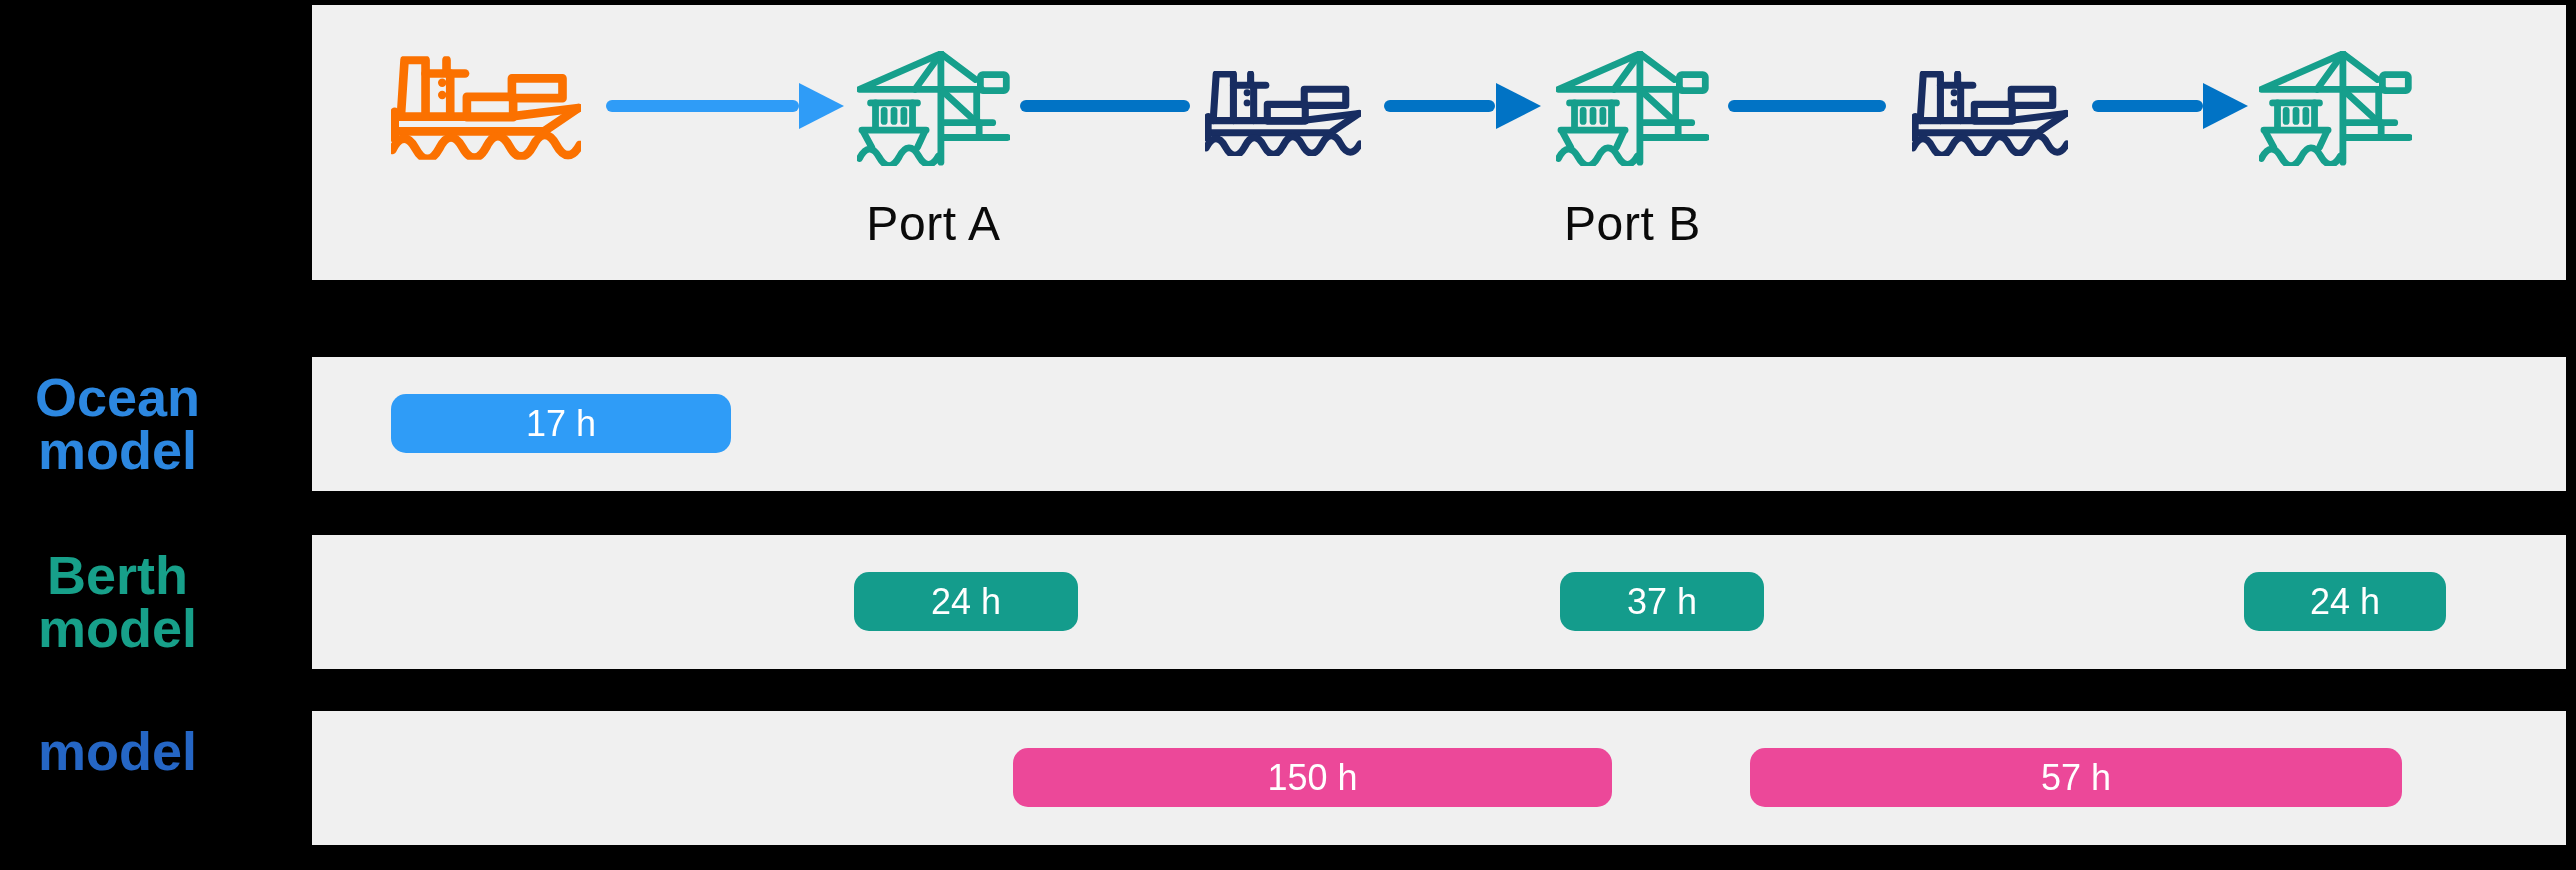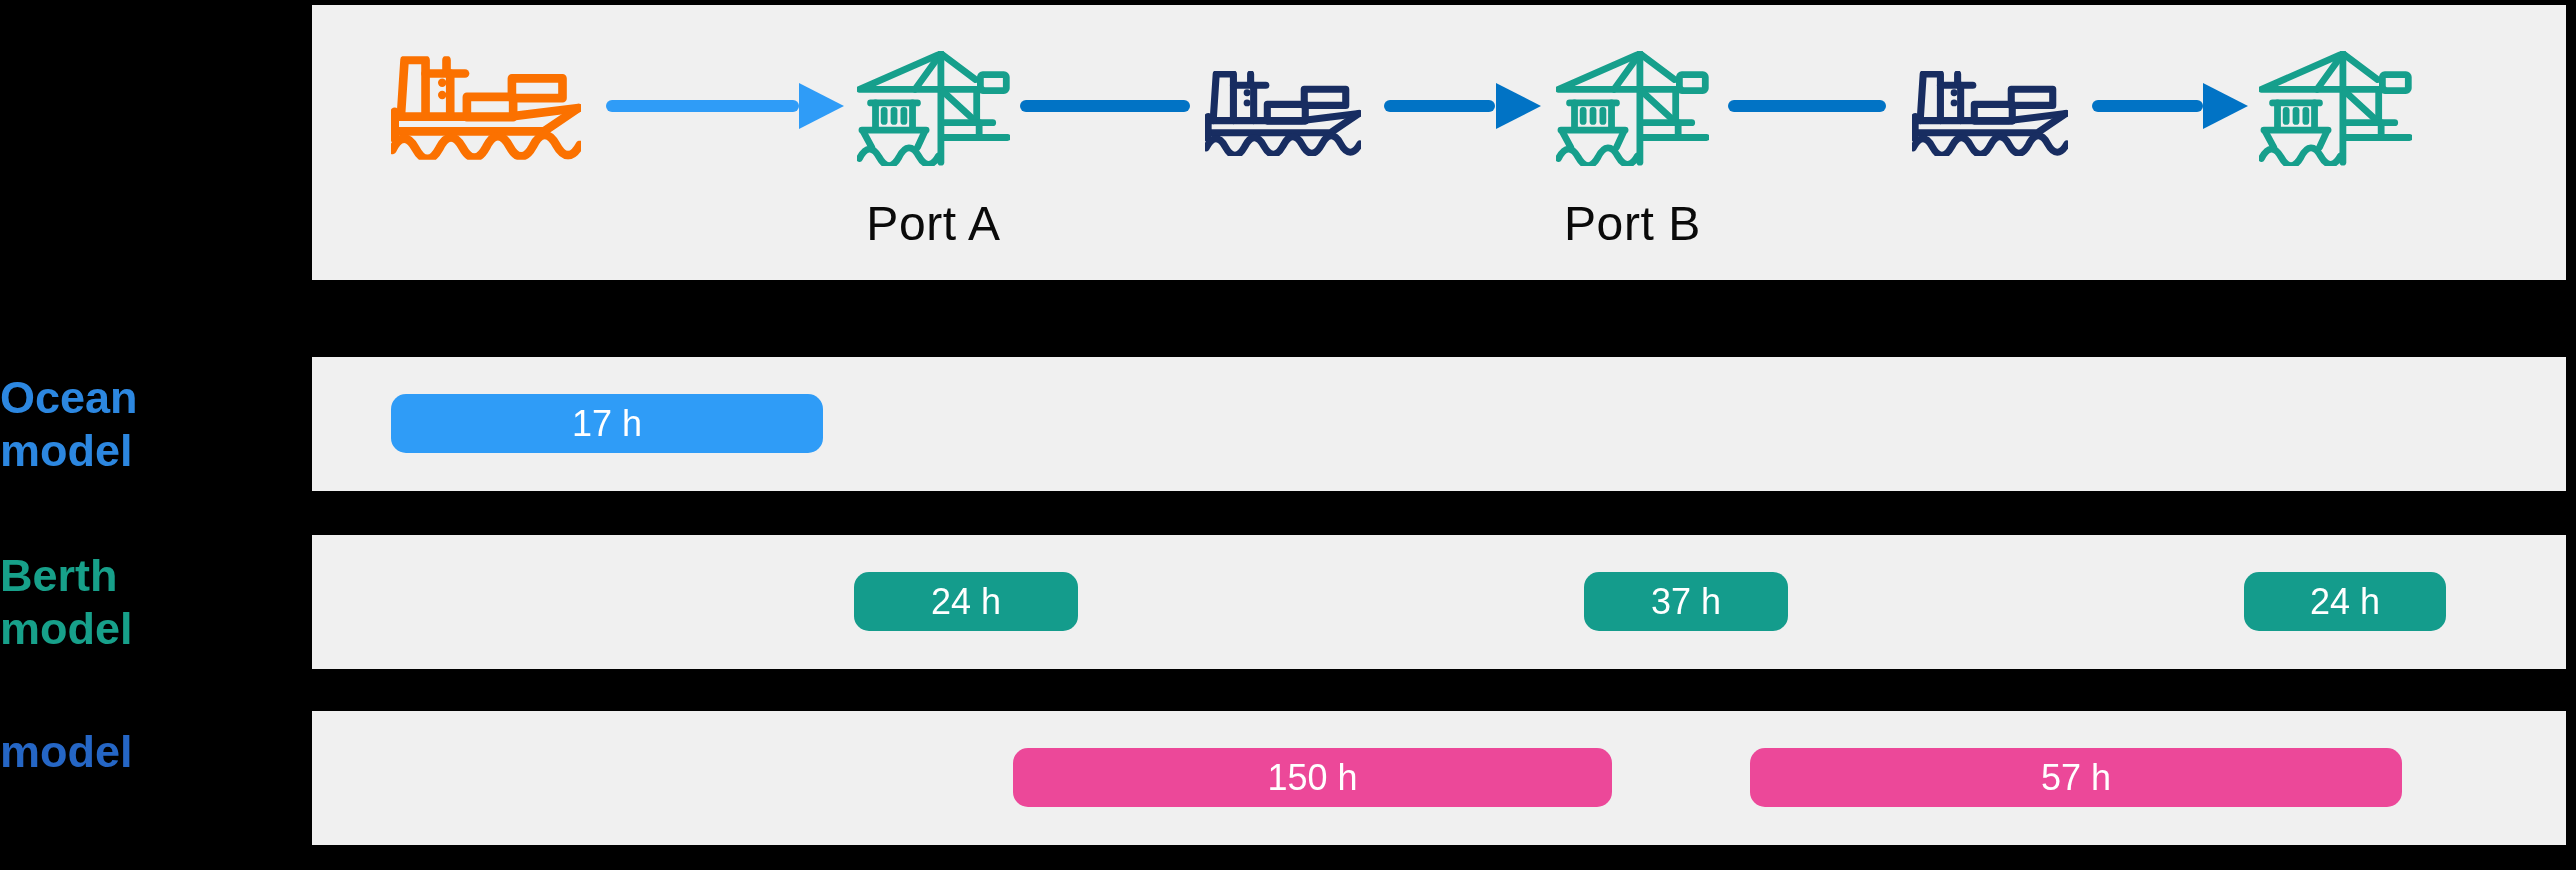--- a/index.html
+++ b/index.html
@@ -27,22 +27,22 @@
   .head.light{border-left:45px solid #2f9cf7;}
   .head.dark{border-left:45px solid #0173c5;}
 
   .port-label{
     position:absolute;top:189px;width:297px;height:59px;
     display:flex;align-items:center;justify-content:center;
     font-size:48px;color:#0a0a0a;letter-spacing:0.6px;
   }
 
   .row-label{
-    position:absolute;left:0;width:235px;text-align:left;
-    font-size:45px;font-weight:700;line-height:53px;
+    position:absolute;left:0;width:235px;text-align:center;
+    font-size:54px;font-weight:700;line-height:53px;
   }
   .row-label span{display:block;}
   #label-ocean{top:371px;color:#2c87e0;}
   #label-berth{top:549px;color:#17a08a;}
   #label-transit{top:725px;color:#2566c5;}
 
   .bar{
     position:absolute;top:37px;height:59px;border-radius:15px;
     display:flex;align-items:center;justify-content:center;
     color:#fff;font-size:36px;
@@ -164,26 +164,26 @@
   </div>
   <div class="row-label" id="label-berth">
     <span>Berth</span>
     <span>model</span>
   </div>
   <div class="row-label" id="label-transit">
     <span>model</span>
   </div>
 
   <div class="panel" id="band-ocean">
-    <div class="bar ocean" style="left:79px;width:432px;">17 h</div>
+    <div class="bar ocean" style="left:79px;width:340px;">17 h</div>
   </div>
 
   <div class="panel" id="band-berth">
     <div class="bar berth" style="left:542px;width:224px;">24 h</div>
-    <div class="bar berth" style="left:1248px;width:204px;margin-left:24px;">37 h</div>
+    <div class="bar berth" style="left:1248px;width:204px;">37 h</div>
     <div class="bar berth" style="left:1932px;width:202px;">24 h</div>
   </div>
 
   <div class="panel" id="band-transit">
     <div class="bar transit" style="left:701px;width:599px;">150 h</div>
     <div class="bar transit" style="left:1438px;width:652px;">57 h</div>
   </div>
 
 </div>
 

